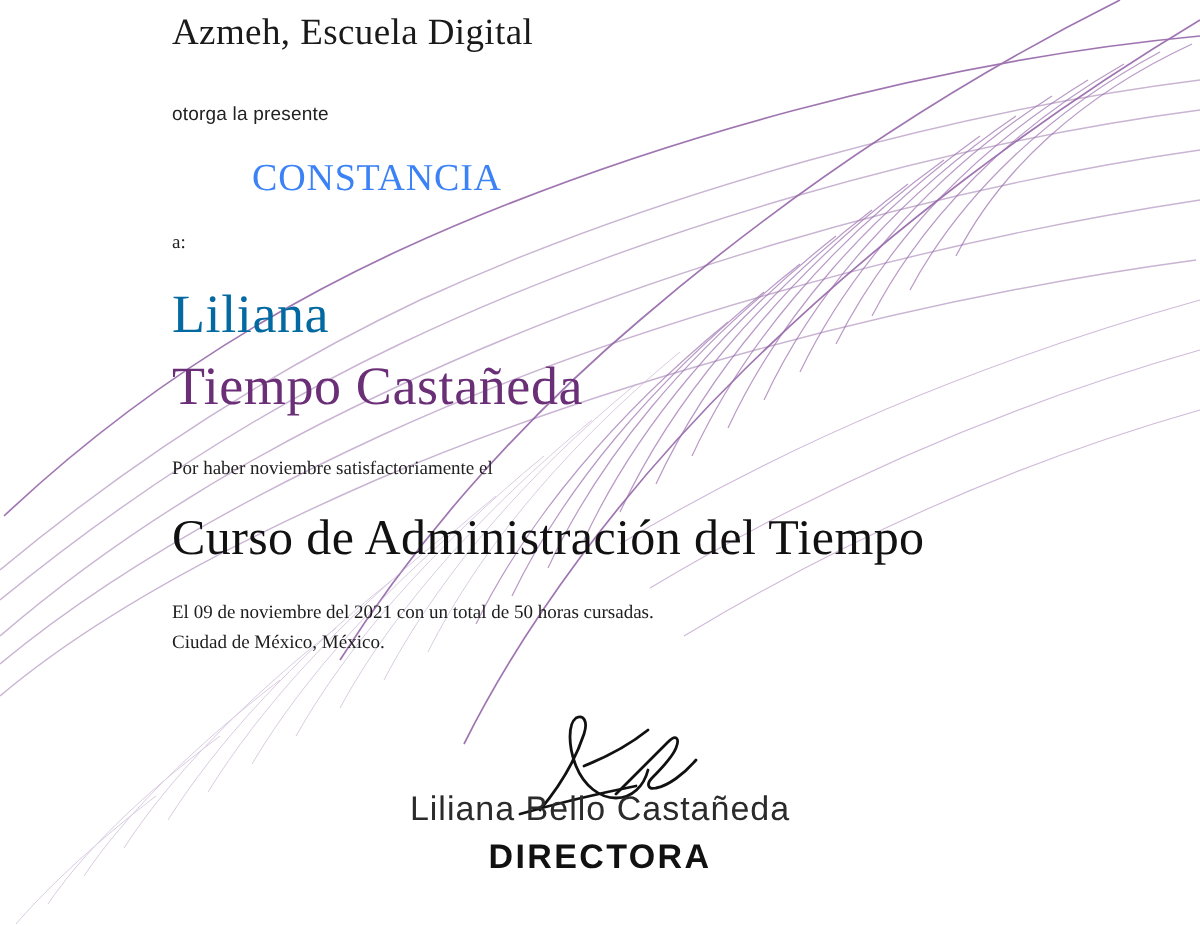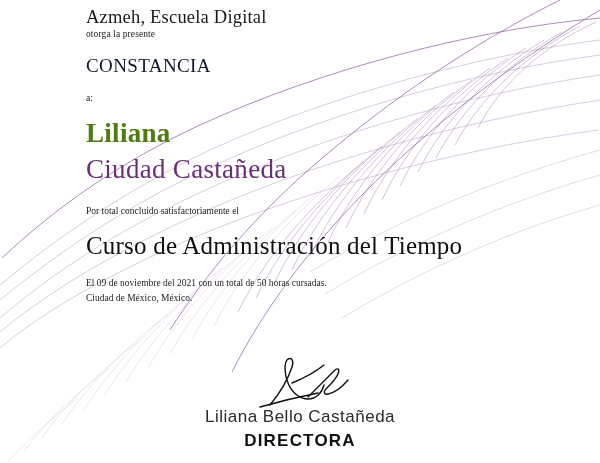--- a/index.html
+++ b/index.html
@@ -37,46 +37,47 @@
   }
   .org-name {
     font-family: "Liberation Serif", serif;
     font-size: 18.5px;
     color: #1a1a1a;
     letter-spacing: 0.2px;
     padding-top: 5px;
     line-height: 1.3;
   }
   .otorga {
-    font-family: Liberation Serif, serif;
+    font-family: Liberation Sans, sans-serif;
     font-size: 9.5px;
     color: #222222;
+    margin-top: 23px;
     letter-spacing: 0.1px;
   }
   .constancia {
     font-family: "Liberation Serif", serif;
     font-size: 19px;
-    color: #0f172a;
+    color: #3b82f6;
     margin-top: 16px;
     letter-spacing: 0.4px;
+    margin-left: 40px;
   }
   .a-label {
     font-family: "Liberation Serif", serif;
     font-size: 9.5px;
     color: #222222;
     margin-top: 16px;
   }
   .recipient {
     font-family: "Liberation Serif", serif;
     font-size: 27px;
-    color: #4d7c0f;
+    color: #0369a1;
     line-height: 1.42;
     margin-top: 11px;
     letter-spacing: 0.3px;
-    font-weight: bold;
   }
   .recipient-line2 {
     font-family: "Liberation Serif", serif;
     font-size: 27px;
     color: #6b2f78;
     line-height: 1.3;
     letter-spacing: 0.3px;
   }
   .por-haber {
     font-family: "Liberation Serif", serif;
@@ -97,21 +98,21 @@
     font-family: "Liberation Serif", serif;
     font-size: 9.5px;
     color: #1d1d1d;
     margin-top: 14px;
     line-height: 1.55;
   }
   .signature-block {
     position: absolute;
     left: 0;
     right: 0;
-    bottom: 12px;
+    bottom: 24px;
     text-align: center;
     z-index: 3;
   }
   .signature-mark {
     position: absolute;
     left: 50%;
     transform: translateX(-50%);
     bottom: 50px;
     width: 120px;
     height: 60px;
@@ -186,22 +187,22 @@
       <path d="M600 205 C 512 230, 425 268, 342 318"></path>
     </g>
   </svg>
 
   <div class="content">
     <div class="org-name">Azmeh, Escuela Digital</div>
     <div class="otorga">otorga la presente</div>
     <div class="constancia">CONSTANCIA</div>
     <div class="a-label">a:</div>
     <div class="recipient">Liliana</div>
-    <div class="recipient-line2">Ciudad Castañeda</div>
-    <div class="por-haber">Por total concluido satisfactoriamente el</div>
+    <div class="recipient-line2">Tiempo Castañeda</div>
+    <div class="por-haber">Por haber noviembre satisfactoriamente el</div>
     <div class="course-title">Curso de Administración del Tiempo</div>
     <div class="details">
       <div>El 09 de noviembre del 2021 con un total de 50 horas cursadas.</div>
       <div>Ciudad de México, México.</div>
     </div>
   </div>
 
   <svg class="signature-mark" viewBox="0 0 120 60" xmlns="http://www.w3.org/2000/svg">
     <g fill="none" stroke="#111111" stroke-width="1.4" stroke-linecap="round">
       <path d="M30 52 C 40 40, 48 26, 52 14 C 54 8, 52 4, 48 6 C 44 9, 44 20, 48 30 C 52 40, 60 46, 68 46 C 76 46, 82 40, 84 32"></path>

